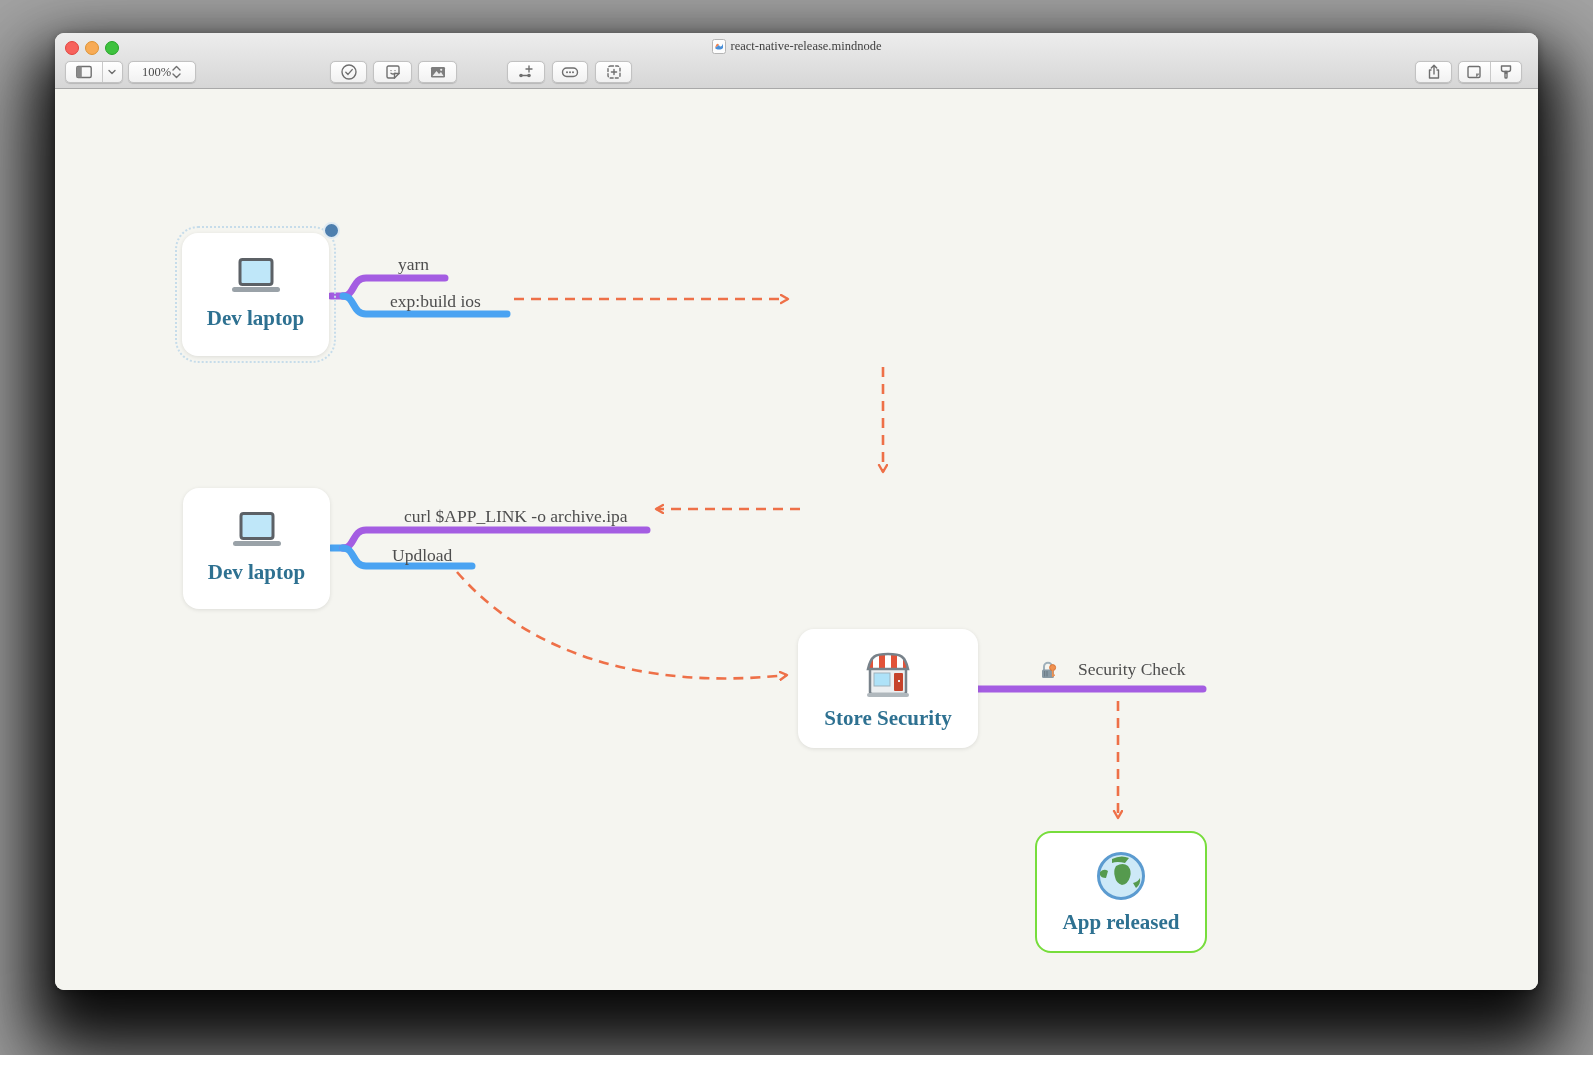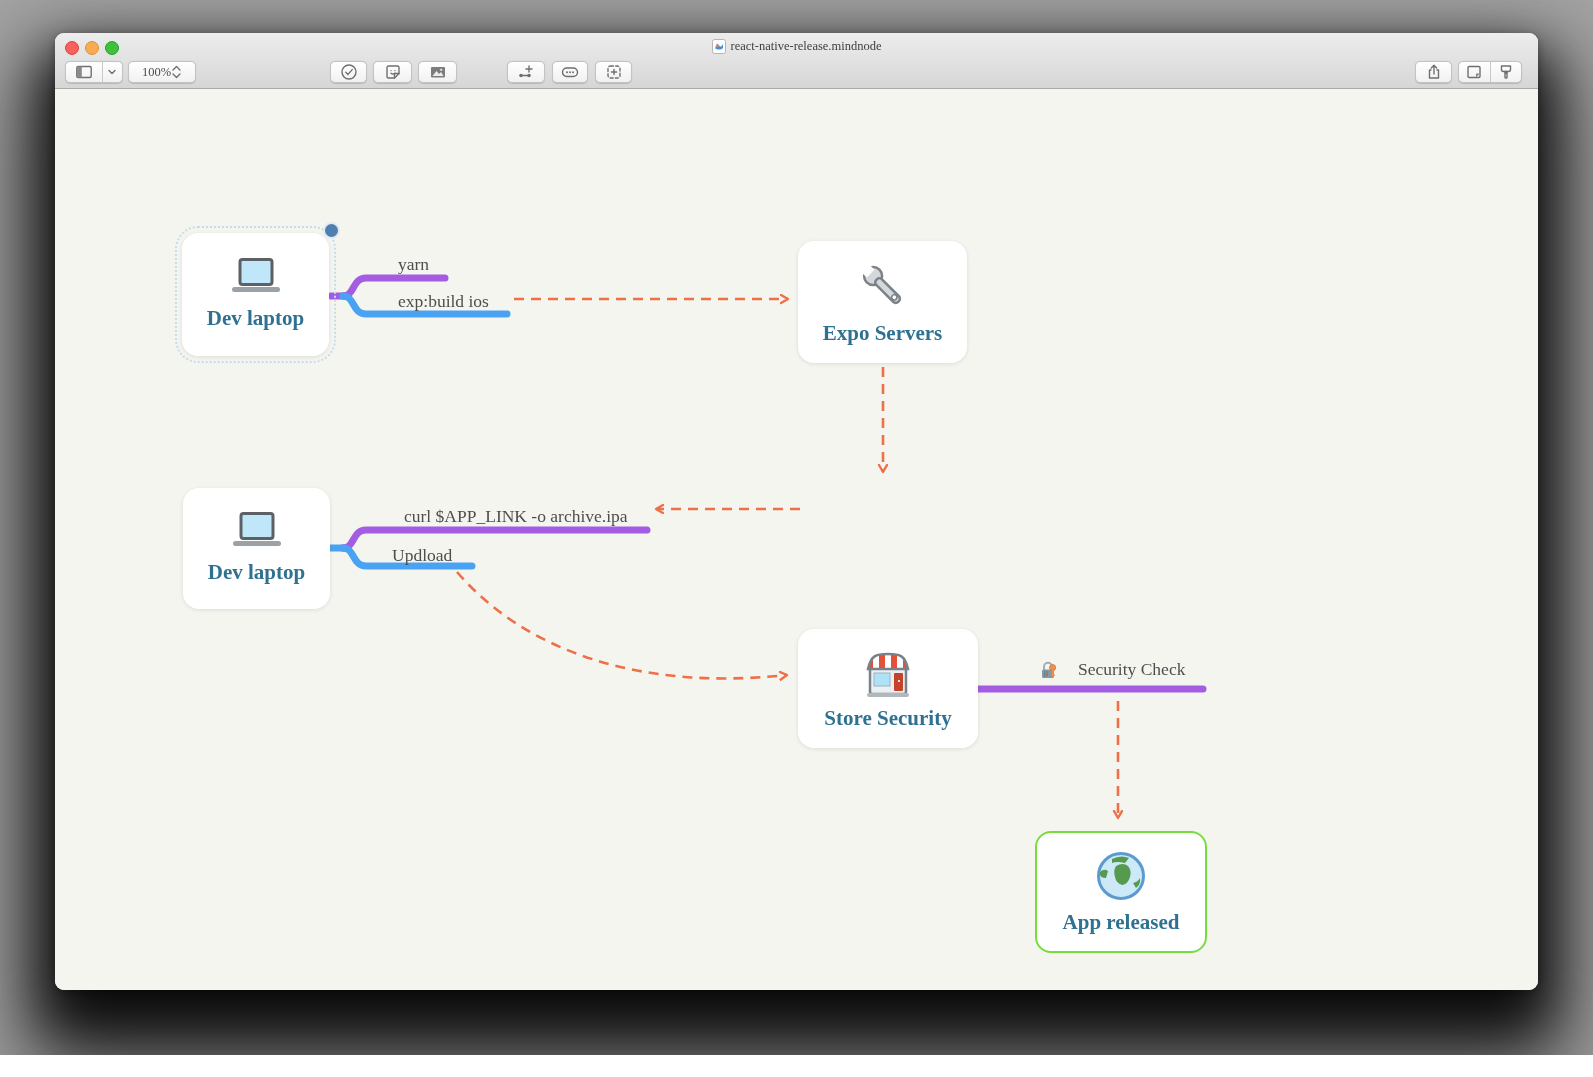--- a/index.html
+++ b/index.html
@@ -188,31 +188,20 @@
 
       <div class="mnode selected" style="left:127px;top:144px;width:147px;height:123px;">
         <div class="collapse-dot"></div>
         <svg width="54" height="40" viewBox="0 0 54 40">
           <rect x="11" y="1.5" width="32" height="25" rx="2.5" fill="#bfe7f9" stroke="#5c6166" stroke-width="3"></rect>
           <rect x="3" y="29" width="48" height="5" rx="2.5" fill="#9aa2a8"></rect>
         </svg>
         <div class="nlabel">Dev laptop</div>
       </div>
 
-      <div class="mnode" style="left:743px;top:152px;width:169px;height:122px;">
-        <svg width="54" height="54" viewBox="0 0 54 54">
-          <g transform="rotate(-45 27 27)">
-            <circle cx="27" cy="13" r="9" fill="#d3d8dc" stroke="#7c8288" stroke-width="2.5"></circle>
-            <rect x="21.5" y="0" width="11" height="9.5" fill="#ffffff"></rect>
-            <rect x="23" y="18" width="8" height="31" rx="3.5" fill="#d3d8dc" stroke="#7c8288" stroke-width="2.5"></rect>
-            <circle cx="27" cy="43" r="2.6" fill="#ffffff" stroke="#7c8288" stroke-width="1.5"></circle>
-          </g>
-        </svg>
-        <div class="nlabel">Expo Servers</div>
-      </div>
 
 
       <div class="mnode" style="left:128px;top:399px;width:147px;height:121px;">
         <svg width="54" height="40" viewBox="0 0 54 40">
           <rect x="11" y="1.5" width="32" height="25" rx="2.5" fill="#bfe7f9" stroke="#5c6166" stroke-width="3"></rect>
           <rect x="3" y="29" width="48" height="5" rx="2.5" fill="#9aa2a8"></rect>
         </svg>
         <div class="nlabel">Dev laptop</div>
       </div>
 
@@ -247,21 +236,21 @@
           <circle cx="26" cy="26" r="22.5" fill="#cde9f7" stroke="#5b9bd0" stroke-width="3"></circle>
           <path d="M21 16 Q28 12 33 16 Q37 21 35 27 Q33 34 27 35 Q21 33 20 27 Q18 21 21 16 Z" fill="#559a4e"></path>
           <path d="M17 9 Q26 4.5 34 8 L30 13 Q22 11 17 13 Z" fill="#559a4e"></path>
           <path d="M5 22 Q9 18 13 21 L11 28 Q6 28 5 25 Z" fill="#559a4e"></path>
           <path d="M38 33 Q43 32 45 28 Q46 34 41 38 Z" fill="#559a4e"></path>
         </svg>
         <div class="nlabel">App released</div>
       </div>
 
       <div class="blabel" style="left:343px;top:165px;">yarn</div>
-      <div class="blabel" style="left:343px;top:202px;">exp:build ios</div>
+      <div class="blabel" style="left:335px;top:202px;">exp:build ios</div>
       <div class="blabel" style="left:349px;top:417px;">curl $APP_LINK -o archive.ipa</div>
       <div class="blabel" style="left:337px;top:456px;">Updload</div>
       <div class="blabel withicon" style="left:983px;top:570px;">
         <svg width="20" height="20" viewBox="0 0 20 20">
           <path d="M6 10 V6.8 a4 4 0 0 1 8 0 V10" fill="none" stroke="#9fb0ba" stroke-width="2"></path>
           <rect x="4" y="9.5" width="12" height="8.5" rx="1.5" fill="#8798a3"></rect>
           <rect x="6" y="11" width="1.2" height="5.5" fill="#6d7d88"></rect>
           <rect x="8.4" y="11" width="1.2" height="5.5" fill="#6d7d88"></rect>
           <circle cx="14.6" cy="7.6" r="3" fill="#f0914f" stroke="#d9763a" stroke-width="1"></circle>
           <rect x="13.9" y="10" width="1.7" height="7" rx="0.8" fill="#f0914f"></rect>

